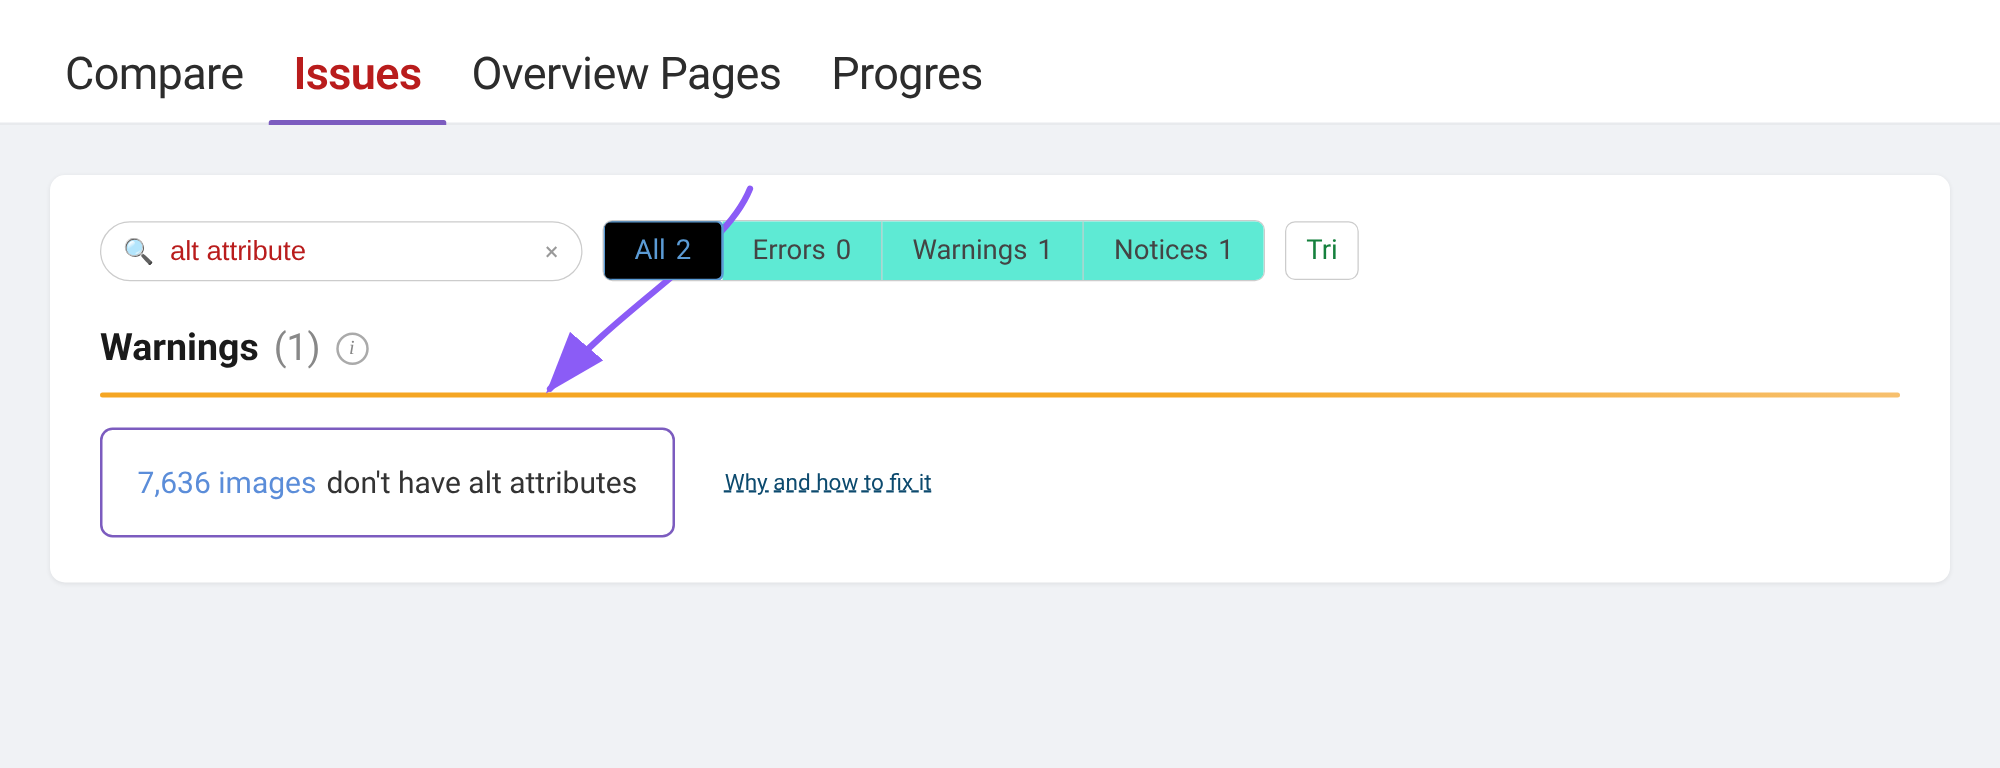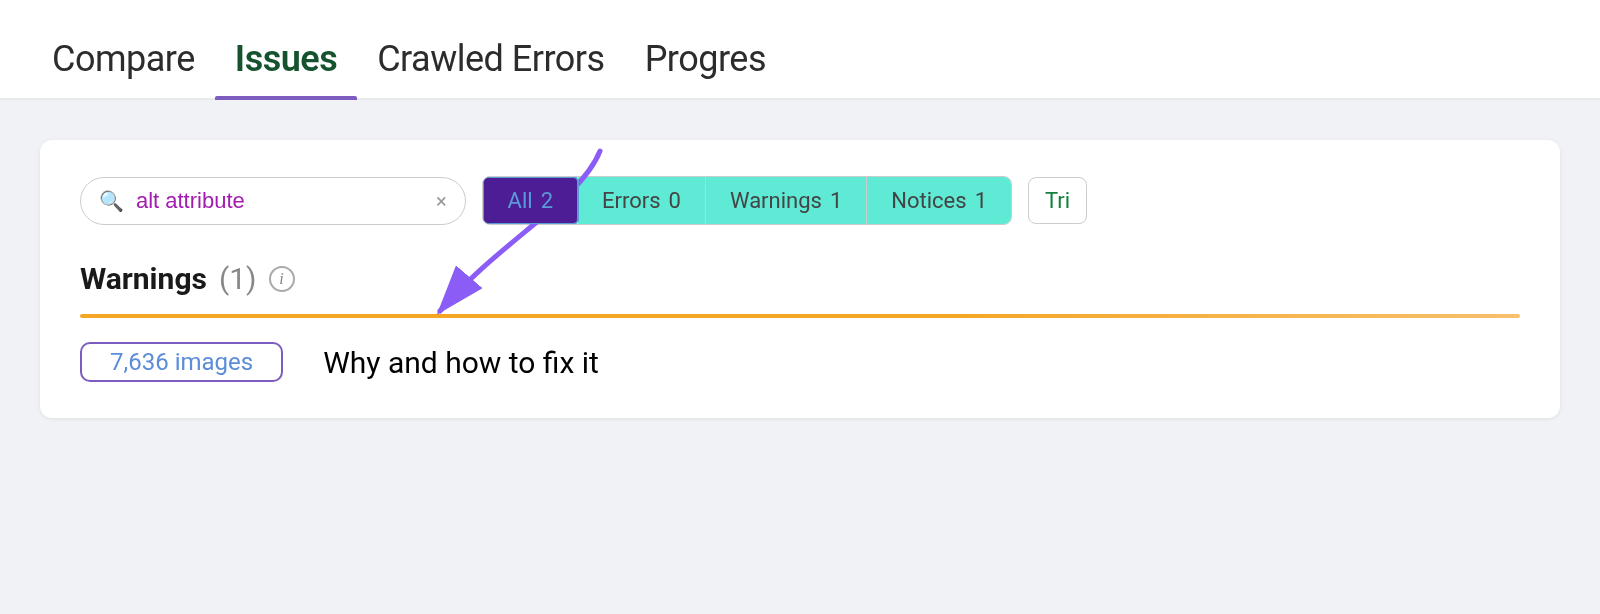--- a/index.html
+++ b/index.html
@@ -27,21 +27,21 @@
       color: #2c2c2c;
       padding: 0 20px 18px 20px;
       cursor: pointer;
       position: relative;
       white-space: nowrap;
       letter-spacing: -0.5px;
     }
 
     .nav-tab.active {
       font-weight: 600;
-      color: #14532d;
+      color: #b91c1c;
     }
 
     .nav-tab.active::after {
       content: '';
       position: absolute;
       bottom: -2px;
       left: 0;
       right: 0;
       height: 4px;
       background: #7c5cbf;
@@ -81,21 +81,21 @@
 
     .search-icon {
       color: #888;
       font-size: 20px;
     }
 
     .search-input {
       border: none;
       outline: none;
       font-size: 22px;
-      color: #a21caf;
+      color: #b91c1c;
       background: transparent;
       flex: 1;
     }
 
     .clear-icon {
       color: #999;
       font-size: 20px;
       cursor: pointer;
     }
 
@@ -123,21 +123,21 @@
 
     .filter-btn:last-child {
       border-right: none;
     }
 
     .filter-btn.active {
       border: 2px solid #5b9bd5;
       border-radius: 6px;
       color: #5b9bd5;
       margin: -1px;
-      background: #4c1d95;
+      background: #000000;
       position: relative;
       z-index: 1;
       padding-left: 24px;
     }
 
     .filter-count {
       font-size: 22px;
       color: #444;
     }
 
@@ -191,42 +191,43 @@
     
     .issue-row {
       display: flex;
       align-items: center;
       gap: 40px;
     }
 
     .issue-card {
       border: 2px solid #7c5cbf;
       border-radius: 10px;
-      padding: 4px 28px;
+      padding: 28px 28px;
       font-size: 24px;
       color: #333;
       display: flex;
       align-items: center;
       gap: 8px;
       cursor: pointer;
     }
 
     .issue-link {
       color: #5b8dd9;
       font-size: 24px;
     }
 
     .issue-text {
       font-size: 24px;
       color: #333;
     }
 
     .fix-link {
-      font-size: 30px;
-      color: #000000;
+      font-size: 18px;
+      color: #0c4a6e;
+      text-decoration: underline;
       text-decoration-style: dashed;
       cursor: pointer;
     }
 
     
     .annotation-area {
       position: relative;
     }
 
     .arrow-svg {
@@ -240,21 +241,21 @@
 <body>
 
 <div class="nav-tabs">
   <div class="nav-tab">
     <span>Compare</span>
   </div>
   <div class="nav-tab active">
     <span>Issues</span>
   </div>
   <div class="nav-tab">
-    <span>Crawled Errors</span>
+    <span>Overview Pages</span>
   </div>
   <div class="nav-tab" style="overflow:hidden; max-width:140px;text-align:center;">
     <span>Progres</span>
   </div>
 </div>
 
 <div class="content-area">
   <div class="card">
 
     <div class="filter-row">
@@ -305,19 +306,20 @@
           </marker>
         </defs>
         <path d="M 260 10 C 240 60, 160 100, 100 170" stroke="#8b5cf6" stroke-width="5" fill="none" marker-end="url(#arrowhead)" stroke-linecap="round"></path>
       </svg>
 
       <div class="orange-divider"></div>
 
       <div class="issue-row">
         <div class="issue-card">
           <span class="issue-link">7,636 images</span>
+          <span class="issue-text"> don't have alt attributes</span>
         </div>
         <span class="fix-link">Why and how to fix it</span>
       </div>
     </div>
 
   </div>
 </div>
 
 </body></html>

